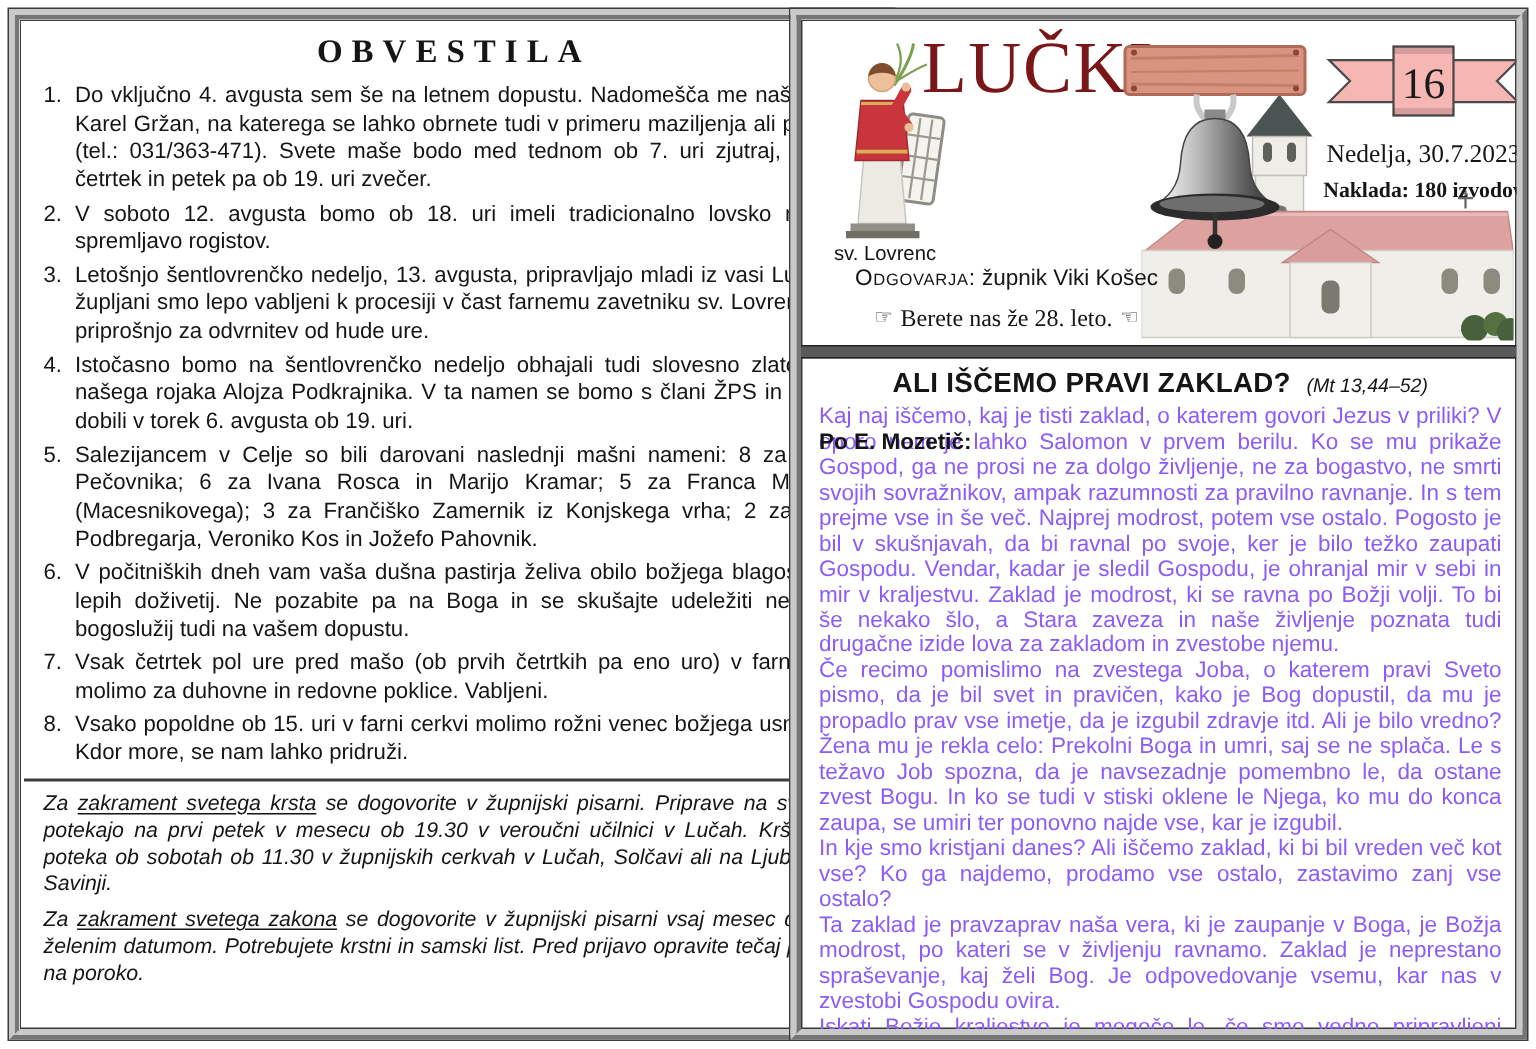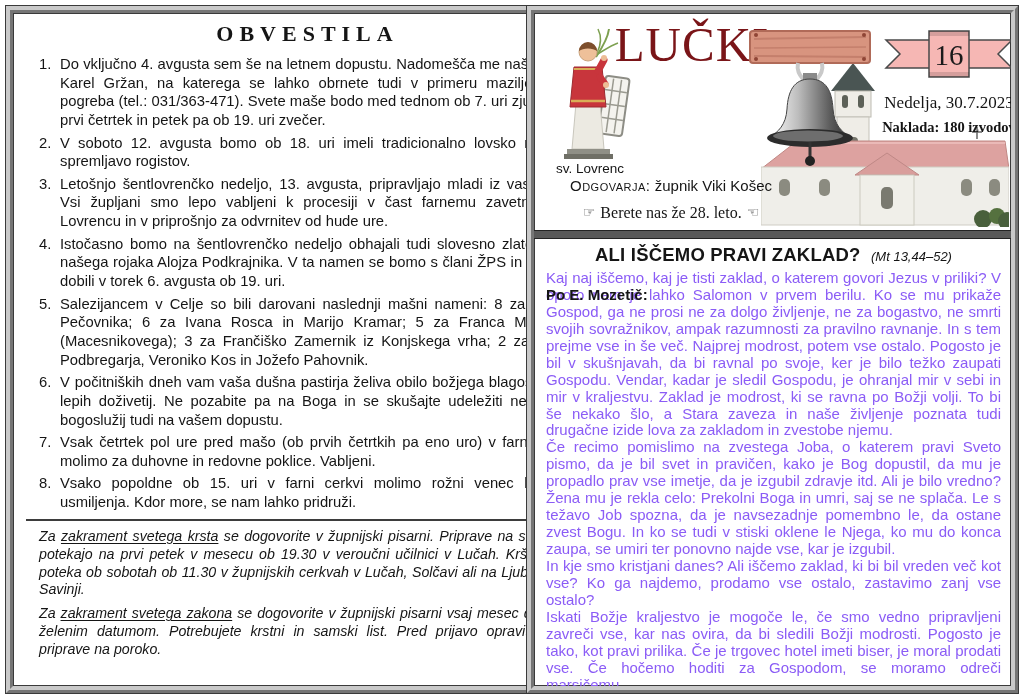--- a/index.html
+++ b/index.html
@@ -1,21 +1,21 @@
 <!DOCTYPE html>
 <html><head>
 <meta charset="utf-8">
 <style>
   html,body{margin:0;padding:0;background:#fff;}
   .canvas{position:relative;width:1024px;height:699px;background:#fff;overflow:hidden;
           font-family:"Liberation Sans",sans-serif;color:#151515;}
   .page{position:absolute;top:6px;height:687px;background:#fff;box-sizing:border-box;
         border:7px ridge #c9c9c9;box-shadow:0 0 0 1px #3a3a3a, inset 0 0 0 1px #3a3a3a;
         overflow:hidden;}
-  .page.left{left:6px;width:590px;padding:6px 13px 4px 26px;}
+  .page.left{left:6px;width:590px;padding:6px 13px 4px 16px;}
   .page.right{left:527px;width:491px;padding:0;}
 
   
   h1.obv{font-family:"Liberation Serif",serif;font-weight:bold;font-size:22px;
          letter-spacing:6px;text-align:center;margin:2px 0 8px 0;}
   .li{display:flex;margin-bottom:4px;font-size:14.8px;line-height:1.26;}
   .num{flex:0 0 21px;}
   .txt{flex:1;text-align:justify;}
   .notes{border-top:2px solid #3d3d3d;margin:7px -13px 0 -13px;padding:7px 13px 0 13px;
          font-style:italic;font-size:14.2px;line-height:1.26;}
@@ -233,18 +233,19 @@
     <article>
       <div class="art-head">
         <span class="byline">Po E. Mozetič:</span>
         <span class="art-title">ALI IŠČEMO PRAVI ZAKLAD?</span>
         <span class="art-ref">(Mt 13,44–52)</span>
       </div>
       <div class="art-body">
           <p class="apara">Kaj naj iščemo, kaj je tisti zaklad, o katerem govori Jezus v priliki? V oporo nam je lahko Salomon v prvem berilu. Ko se mu prikaže Gospod, ga ne prosi ne za dolgo življenje, ne za bogastvo, ne smrti svojih sovražnikov, ampak razumnosti za pravilno ravnanje. In s tem prejme vse in še več. Najprej modrost, potem vse ostalo. Pogosto je bil v skušnjavah, da bi ravnal po svoje, ker je bilo težko zaupati Gospodu. Vendar, kadar je sledil Gospodu, je ohranjal mir v sebi in mir v kraljestvu. Zaklad je modrost, ki se ravna po Božji volji. To bi še nekako šlo, a Stara zaveza in naše življenje poznata tudi drugačne izide lova za zakladom in zvestobe njemu.</p>
           <p class="apara">Če recimo pomislimo na zvestega Joba, o katerem pravi Sveto pismo, da je bil svet in pravičen, kako je Bog dopustil, da mu je propadlo prav vse imetje, da je izgubil zdravje itd. Ali je bilo vredno? Žena mu je rekla celo: Prekolni Boga in umri, saj se ne splača. Le s težavo Job spozna, da je navsezadnje pomembno le, da ostane zvest Bogu. In ko se tudi v stiski oklene le Njega, ko mu do konca zaupa, se umiri ter ponovno najde vse, kar je izgubil.</p>
           <p class="apara">In kje smo kristjani danes? Ali iščemo zaklad, ki bi bil vreden več kot vse? Ko ga najdemo, prodamo vse ostalo, zastavimo zanj vse ostalo?</p>
+          <p class="apara">Ta zaklad je pravzaprav naša vera, ki je zaupanje v Boga, je Božja modrost, po kateri se v življenju ravnamo. Zaklad je neprestano spraševanje, kaj želi Bog. Je odpovedovanje vsemu, kar nas v zvestobi Gospodu ovira.</p>
           <p class="apara">Iskati Božje kraljestvo je mogoče le, če smo vedno pripravljeni zavreči vse, kar nas ovira, da bi sledili Božji modrosti. Pogosto je tako, kot pravi prilika. Če je trgovec hotel imeti biser, je moral prodati vse. Če hočemo hoditi za Gospodom, se moramo odreči marsičemu.</p>
           <p class="apara">Samo če tvegamo takšno kupčijo, bomo resnično zadovoljni in mirni. Če to nismo, pomeni, da zaklada še nismo našli, ali pa ga nismo pripravljeni kupiti.</p>
         </div>
     </article>
   </section>
 </div>
 
 </body></html>

